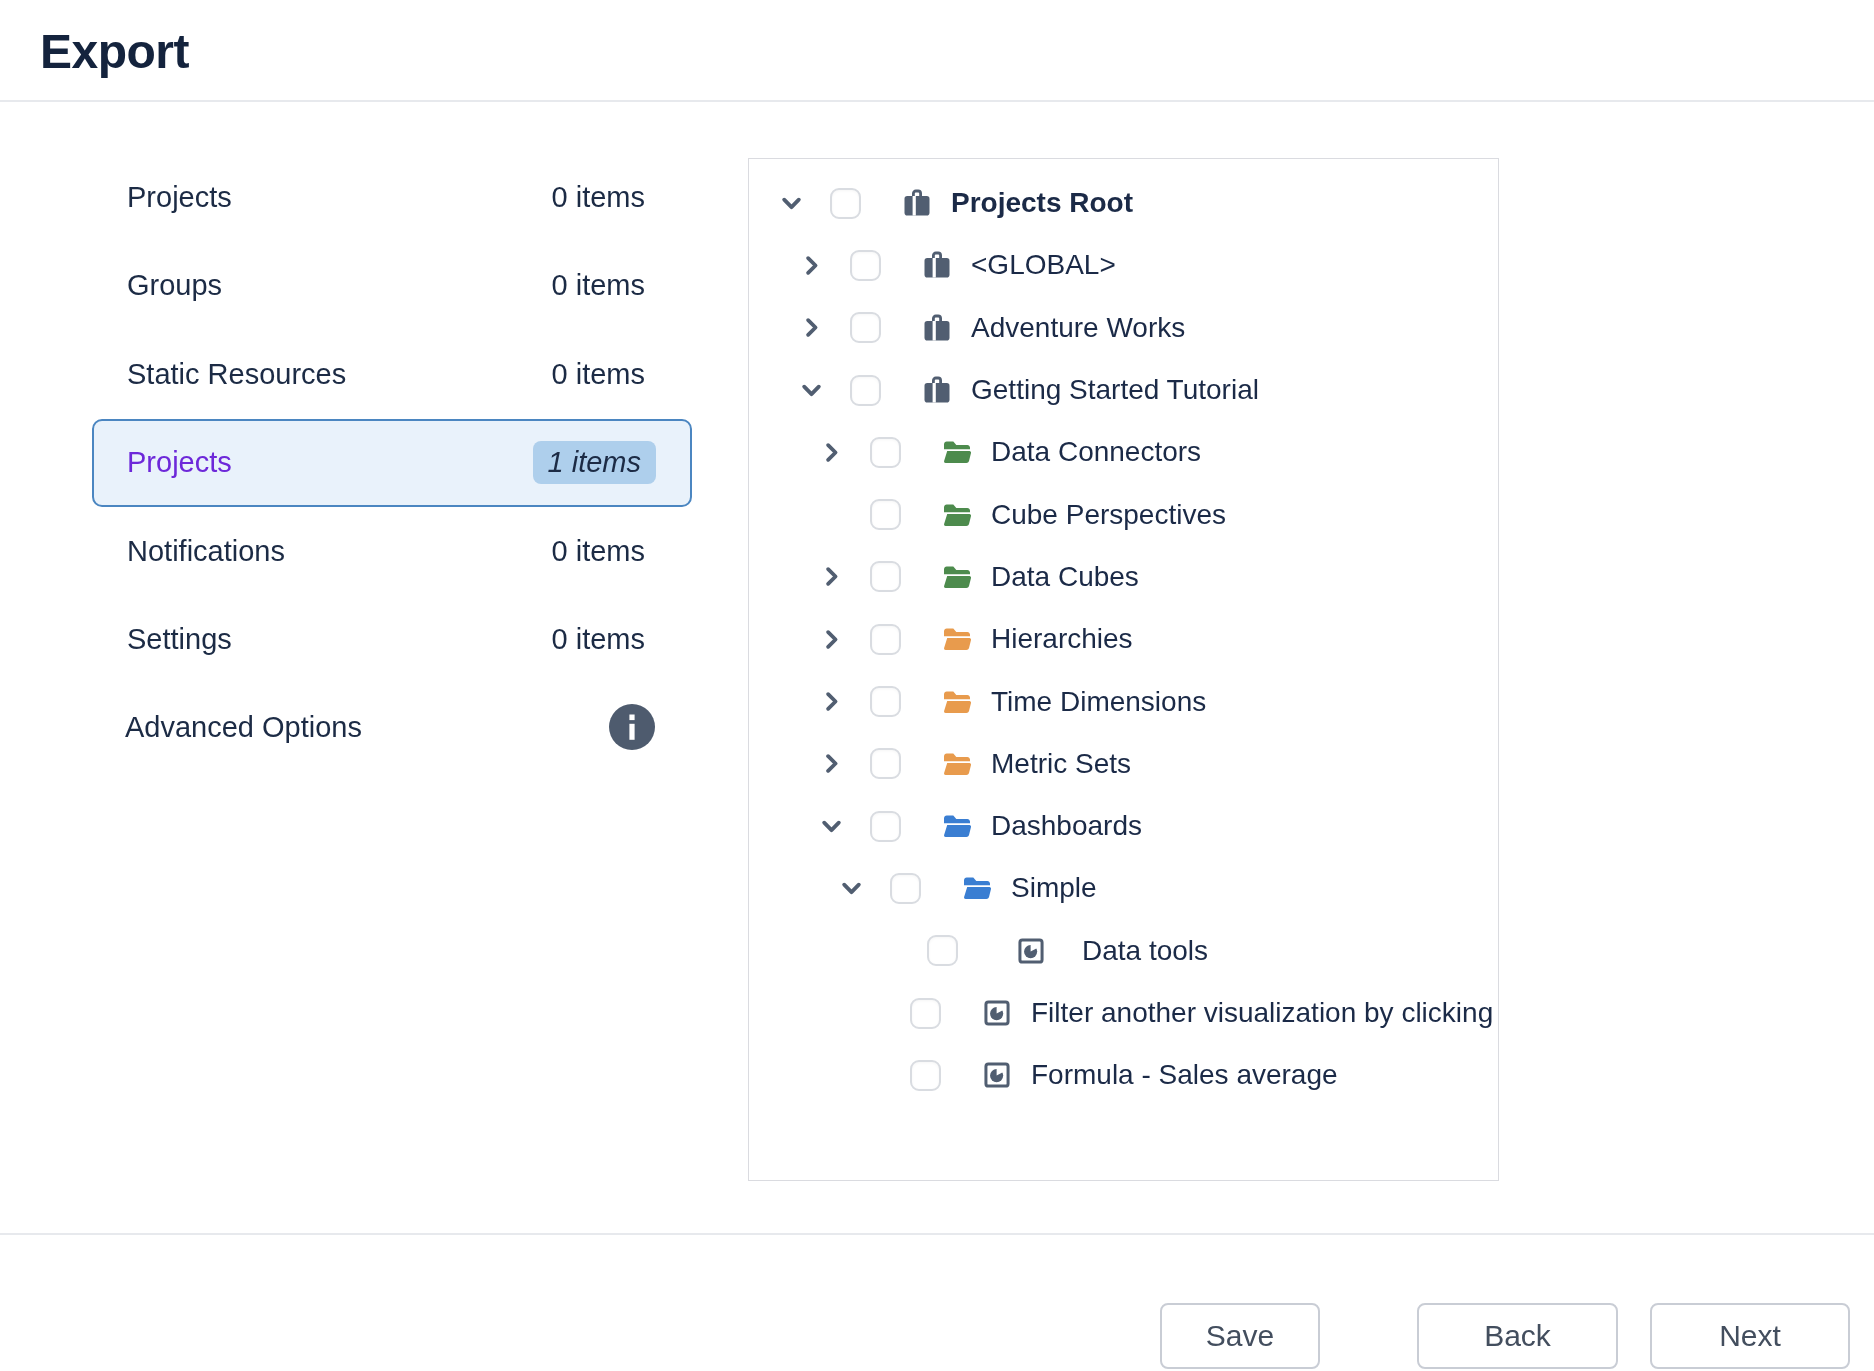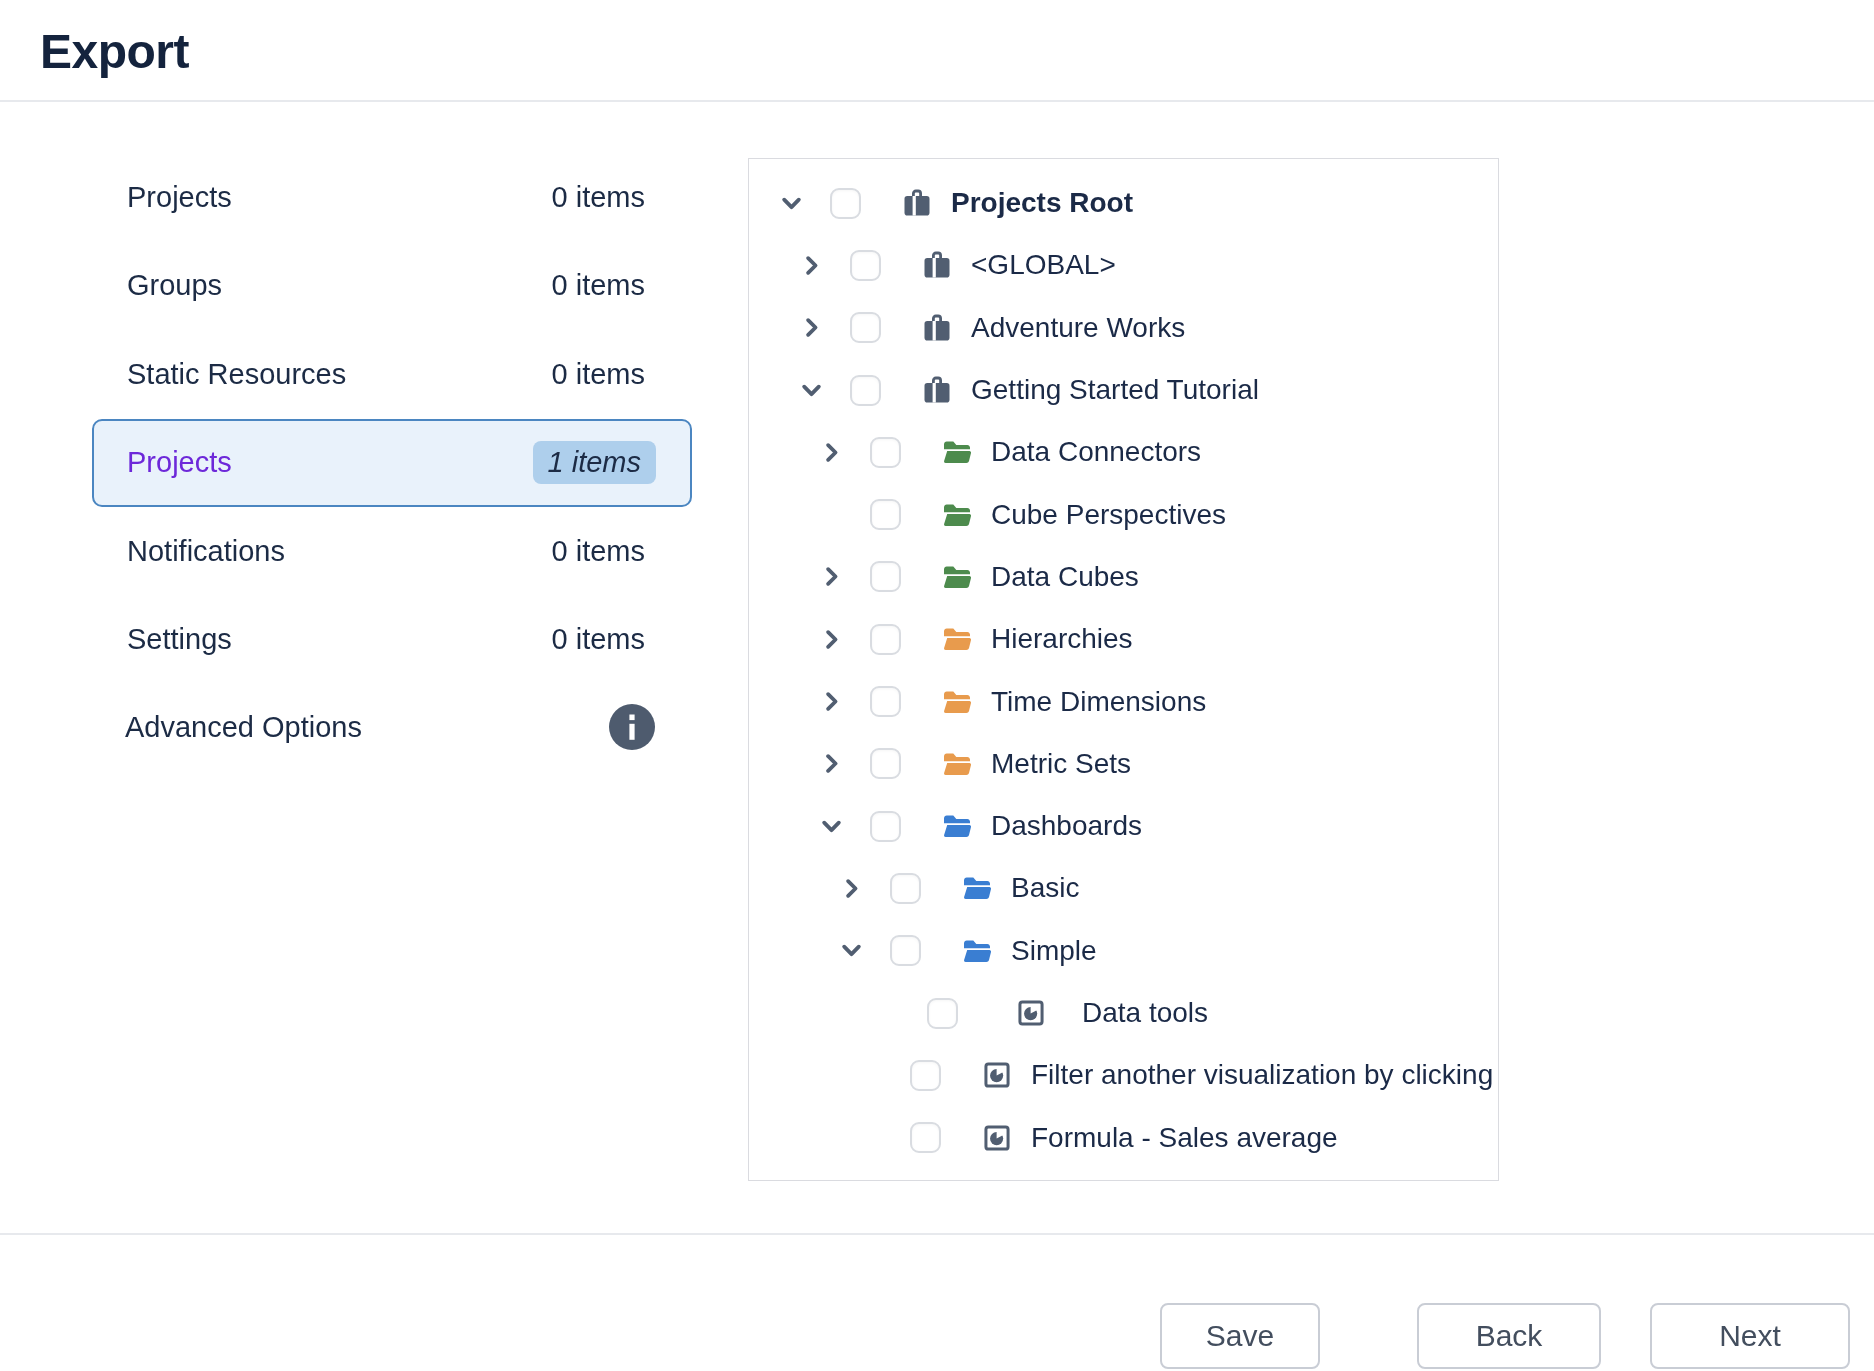--- a/index.html
+++ b/index.html
@@ -55,21 +55,21 @@
   .tree-row.bold .tree-label{font-weight:700;}
 
   
   .btn{
     position:absolute;top:1303px;height:66px;background:#fff;
     border:2px solid #c9cdd5;border-radius:8px;box-sizing:border-box;
     display:flex;align-items:center;justify-content:center;
     font-size:30px;color:#434e5e;font-family:"Liberation Sans",sans-serif;cursor:pointer;
   }
   .btn-save{left:1160px;width:160px;}
-  .btn-back{left:1417px;width:184px;}
+  .btn-back{left:1417px;width:201px;}
   .btn-next{left:1650px;width:200px;}
 </style>
 </head>
 <body>
 
 <h1 class="page-title">Export</h1>
 <div class="divider top"></div>
 
 <div class="sidebar">
     <div class="side-row">
@@ -271,35 +271,20 @@
         <svg viewBox="0 0 32 32" width="32" height="32">
     <path d="M3 8.2 c0 -1.5 1.2 -2.7 2.7 -2.7 h6.6 l3 3.4 h11 c1.5 0 2.7 1.2 2.7 2.7 v1.7 H3 Z" fill="#3a7ed2"></path>
     <path d="M6.2 15 h22.3 c1 0 1.8 1 1.5 2 l-2 8 c-.3 1.2 -1.4 2 -2.6 2 H4.6 c-1 0 -1.8 -1 -1.5 -2 Z" fill="#3a7ed2"></path>
   </svg>
       </span>
     <span class="tree-label">Dashboards</span>
   </div>
     <div class="tree-row" style="padding-left: 89px;">
     <span class="expander">
         <svg viewBox="0 0 24 24" width="27" height="27">
-          <path d="M9 5.5 L15.6 12 L9 18.5" fill="none" stroke="#515e71" stroke-width="3.4" stroke-linecap="round" stroke-linejoin="round"></path>
-        </svg>
-      </span>
-    <span class="tree-checkbox"></span>
-    <span class="tree-icon">
-        <svg viewBox="0 0 32 32" width="32" height="32">
-    <path d="M3 8.2 c0 -1.5 1.2 -2.7 2.7 -2.7 h6.6 l3 3.4 h11 c1.5 0 2.7 1.2 2.7 2.7 v1.7 H3 Z" fill="#3a7ed2"></path>
-    <path d="M6.2 15 h22.3 c1 0 1.8 1 1.5 2 l-2 8 c-.3 1.2 -1.4 2 -2.6 2 H4.6 c-1 0 -1.8 -1 -1.5 -2 Z" fill="#3a7ed2"></path>
-  </svg>
-      </span>
-    <span class="tree-label">Basic</span>
-  </div>
-    <div class="tree-row" style="padding-left: 89px;">
-    <span class="expander">
-        <svg viewBox="0 0 24 24" width="27" height="27">
           <path d="M5.5 8.6 L12 15.2 L18.5 8.6" fill="none" stroke="#515e71" stroke-width="3.4" stroke-linecap="round" stroke-linejoin="round"></path>
         </svg>
       </span>
     <span class="tree-checkbox"></span>
     <span class="tree-icon">
         <svg viewBox="0 0 32 32" width="32" height="32">
     <path d="M3 8.2 c0 -1.5 1.2 -2.7 2.7 -2.7 h6.6 l3 3.4 h11 c1.5 0 2.7 1.2 2.7 2.7 v1.7 H3 Z" fill="#3a7ed2"></path>
     <path d="M6.2 15 h22.3 c1 0 1.8 1 1.5 2 l-2 8 c-.3 1.2 -1.4 2 -2.6 2 H4.6 c-1 0 -1.8 -1 -1.5 -2 Z" fill="#3a7ed2"></path>
   </svg>
       </span>

